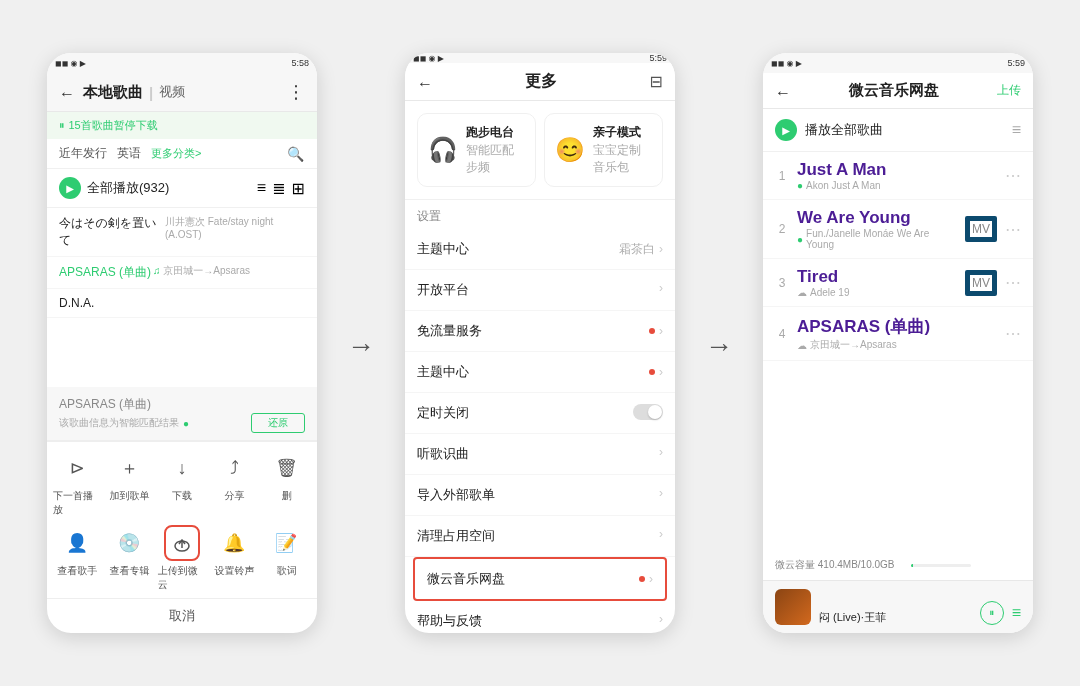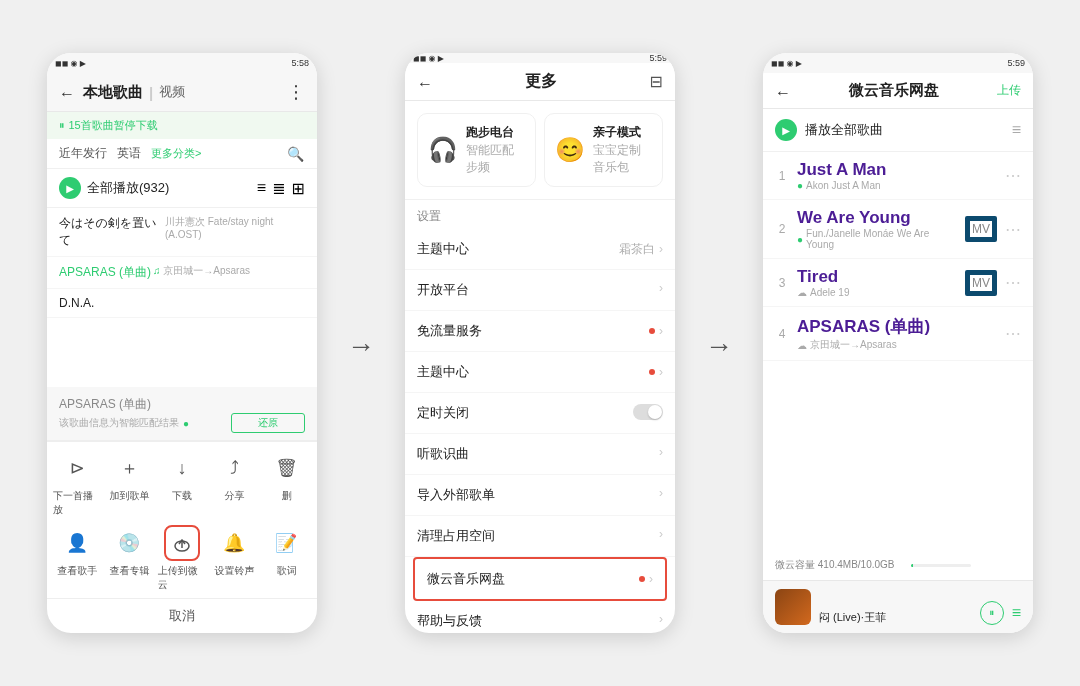--- a/index.html
+++ b/index.html
@@ -131,21 +131,21 @@
       padding: 7px 12px;
       border-bottom: 1px solid #eee;
     }
     .p1-song-special-title { font-size: 12px; color: #888; }
     .p1-song-special-row { display:flex; align-items:center; justify-content:space-between; }
     .p1-song-special-info { font-size: 10px; color: #aaa; display:flex; align-items:center; gap:4px; }
     .p1-restore-btn {
       border: 1px solid #2ecc71;
       color: #2ecc71;
       font-size: 10px;
-      padding: 2px 26px;
+      padding: 2px 16px;
       border-radius: 3px;
     }
 
     .p1-actions {
       padding: 8px 6px 4px;
       display: grid;
       grid-template-columns: repeat(5, 1fr);
       gap: 4px;
       border-top: 1px solid #eee;
     }

